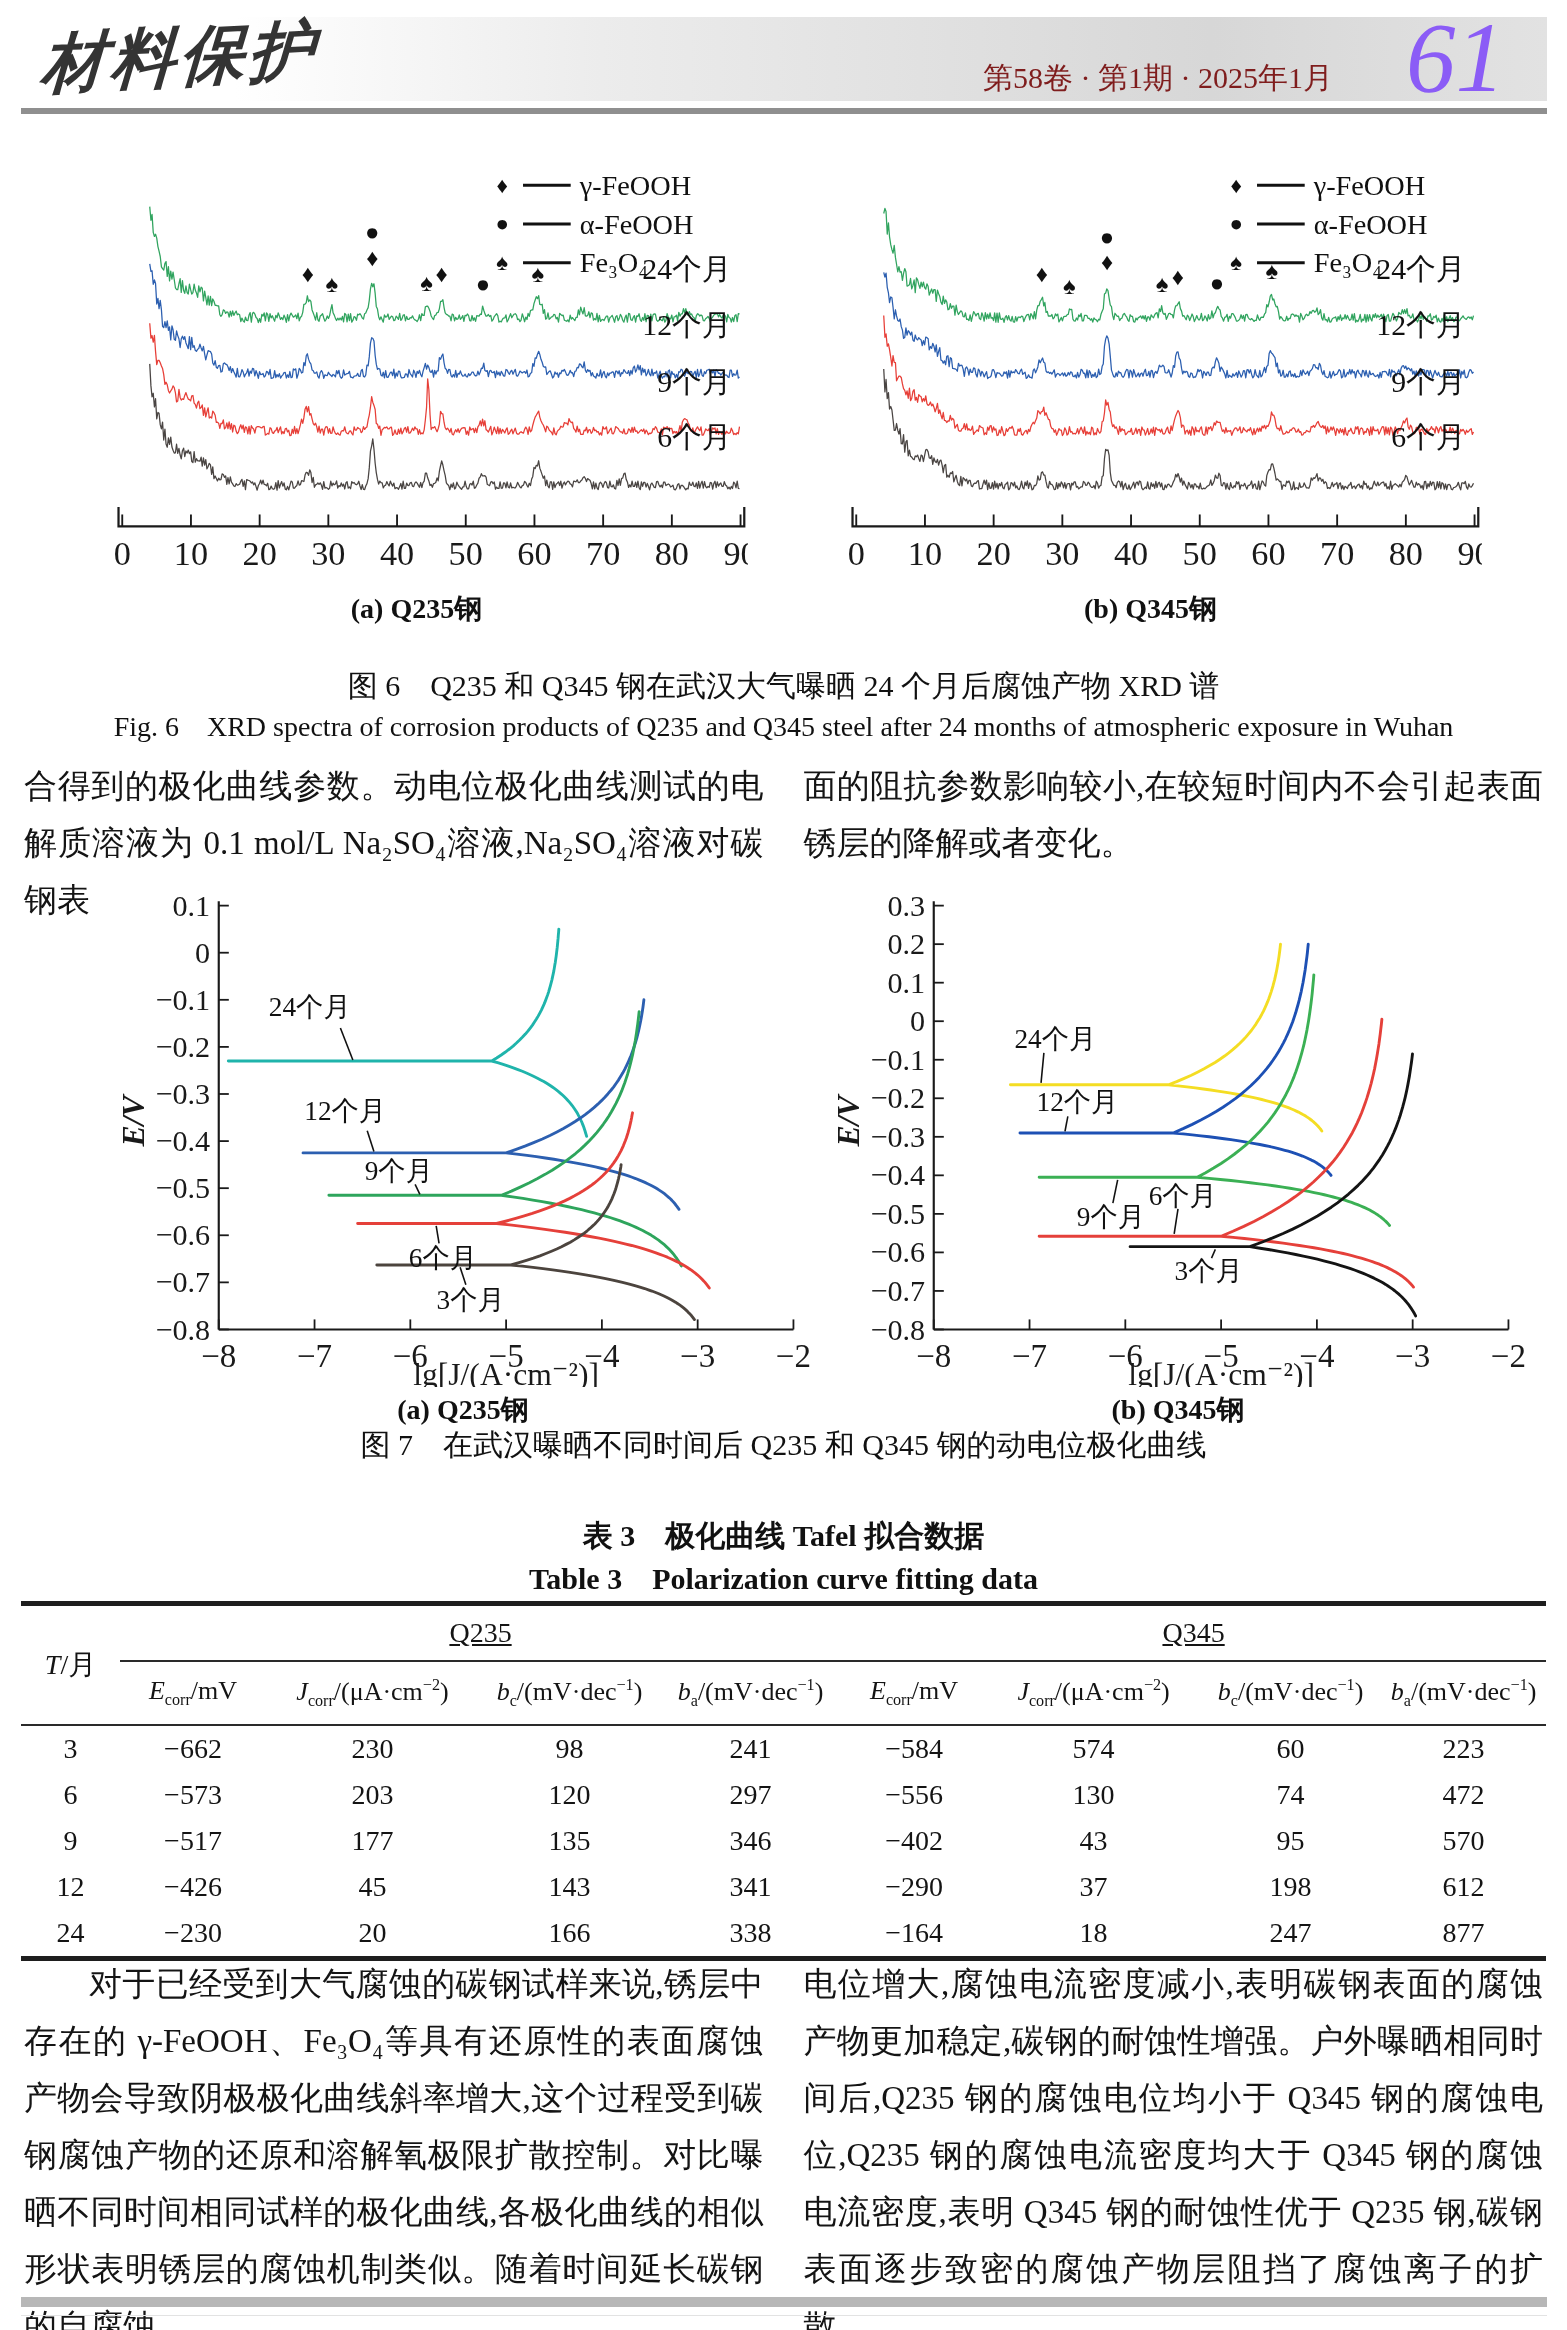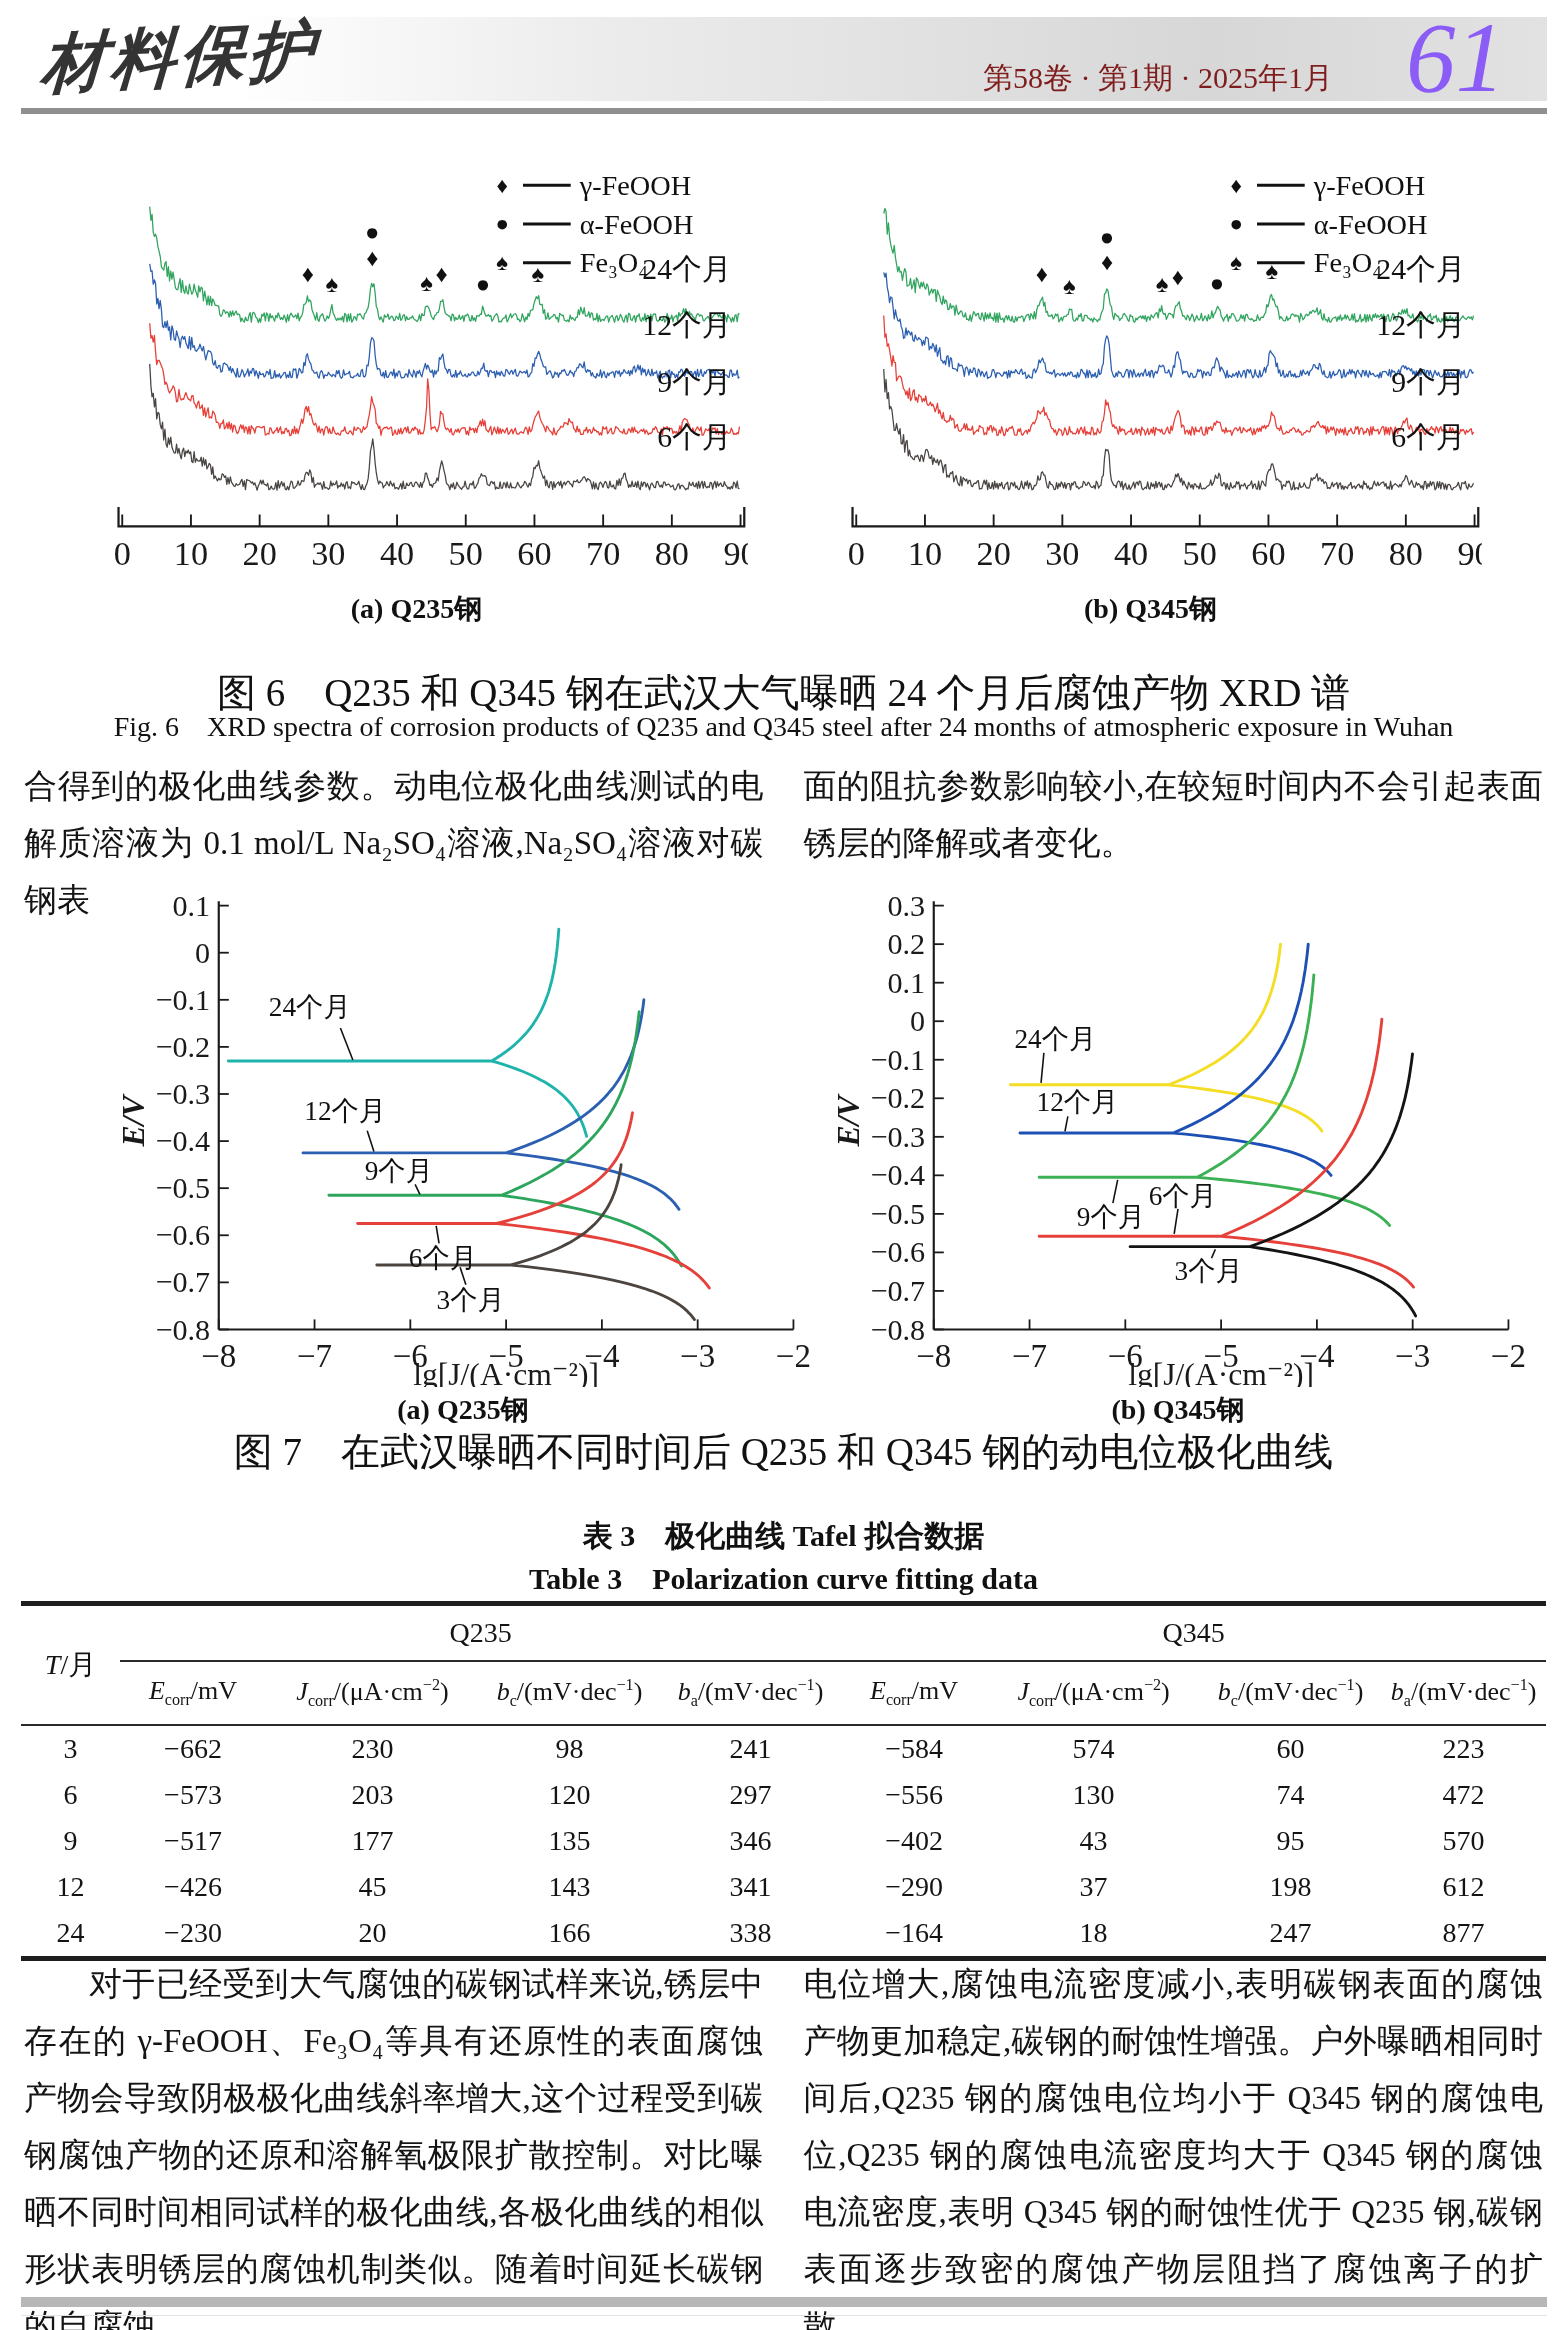--- a/index.html
+++ b/index.html
@@ -10,33 +10,33 @@
             background:linear-gradient(90deg,#ffffff 0%,#ffffff 14%,#ececec 38%,#d7d7d7 78%,#e2e2e2 100%);}
   .hdr-logo{position:absolute;left:41px;top:12.8px;font-size:65px;font-weight:bold;font-style:italic;
             color:#343434;transform:rotate(-3deg) skewX(-6deg);letter-spacing:4.3px;}
   .hdr-issue{position:absolute;right:234px;top:58px;font-size:30px;color:#7f1d1d;}
   .hdr-page{position:absolute;right:62px;top:1.4px;font-size:99px;font-weight:normal;font-style:italic;color:#8b5cf6;}
   .hdr-rule{position:absolute;left:21px;right:20px;top:108px;height:6.4px;background:#8f8f8f;}
   
   .figrow{position:absolute;left:0;width:1567px;display:flex;justify-content:space-between;padding:0 85px;box-sizing:border-box;}
   .figcell{display:flex;flex-direction:column;align-items:center;}
   .subcap{font-size:28px;font-weight:bold;margin-top:4.3px;color:#111;}
-  .capzh{position:absolute;left:0;width:1567px;text-align:center;font-size:39px;color:#111;}
+  .capzh{position:absolute;left:0;width:1567px;text-align:center;font-size:30px;color:#111;}
   .capen{position:absolute;left:0;width:1567px;text-align:center;font-size:28px;color:#111;}
   .captitle{position:absolute;left:0;width:1567px;text-align:center;font-size:30px;font-weight:bold;color:#111;}
   
   .cols{position:absolute;left:24px;width:1519px;display:flex;gap:40px;}
   .col{width:740px;font-size:33px;line-height:57px;text-align:justify;text-justify:inter-ideograph;color:#141414;}
   .col.indent{text-indent:65px;}
   
   .t3wrap{position:absolute;left:21px;width:1525px;border-top:5px solid #1e1e1e;border-bottom:5px solid #1e1e1e;}
   table{border-collapse:collapse;table-layout:fixed;width:100%;font-size:28px;color:#141414;}
   th,td{font-weight:normal;text-align:center;vertical-align:middle;padding:0;}
   thead tr.grp th{height:54px;font-size:28px;}
-  thead tr.grp th.gcell{border-bottom:2.1px solid #2a2a2a;}
+  thead tr.grp th.gcell{border-bottom:2.1px solid #2a2a2a;text-decoration:underline;}
   thead tr.sub th{height:62px;font-size:26px;}
   thead{border-bottom:2.1px solid #2a2a2a;}
   tbody td{height:46px;}
   sub{font-size:62%;}
   sup{font-size:62%;}
   .footer-bar{position:absolute;left:21px;right:20px;top:2297px;height:10px;background:#b7b7b7;}
   .footer-line{position:absolute;left:21px;right:20px;top:2315px;height:1.4px;background:#e3e3e3;}
   svg text{user-select:none;}
 </style>
 </head>

